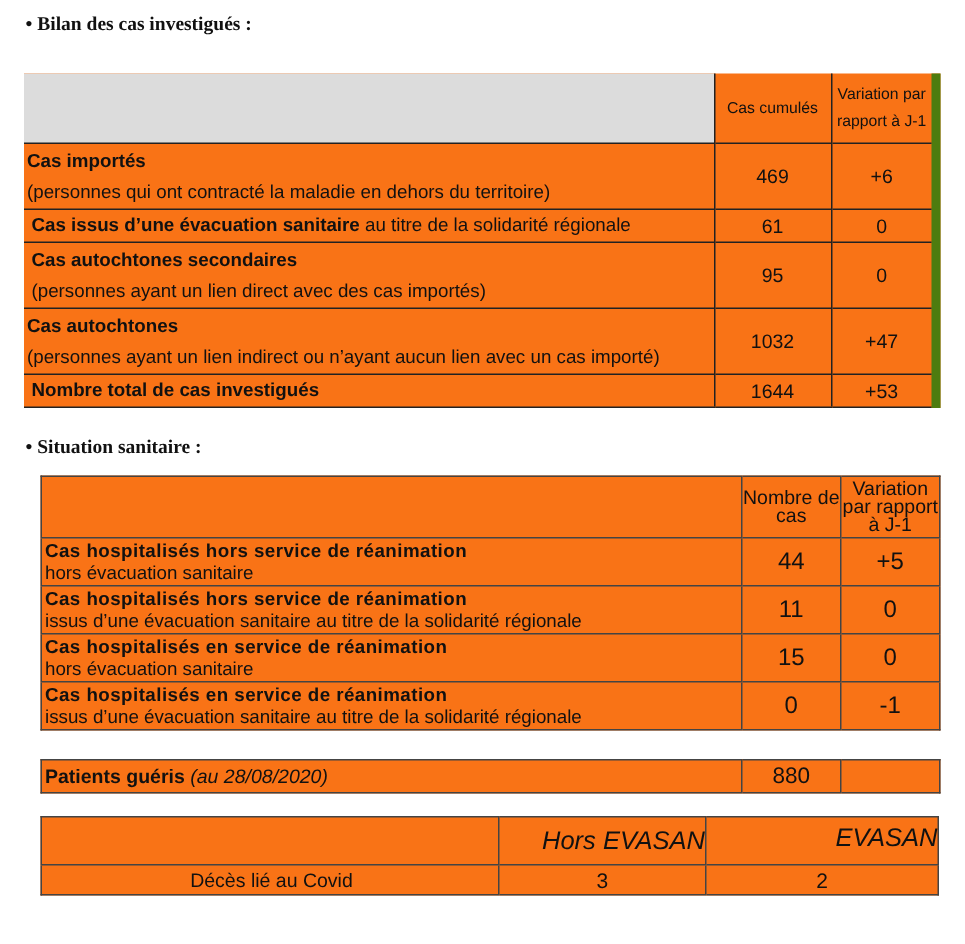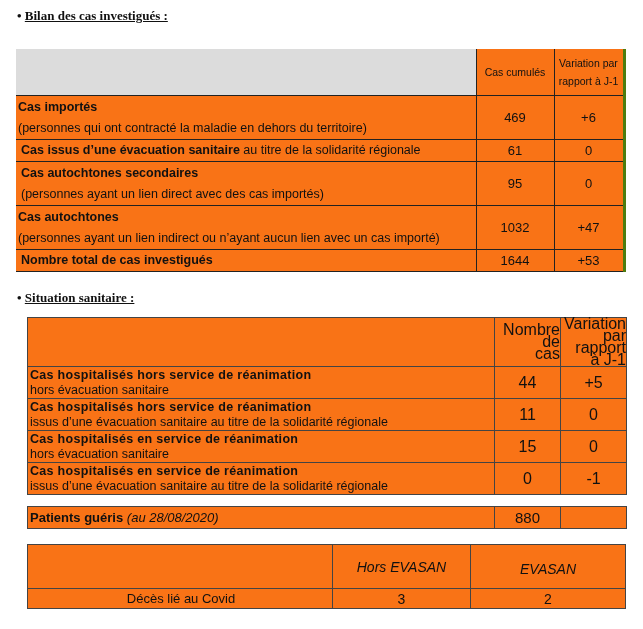--- a/index.html
+++ b/index.html
@@ -1,60 +1,60 @@
 <!DOCTYPE html>
 <html><head>
 <meta charset="utf-8">
 <style>
   html, body { margin: 0; padding: 0; background: #ffffff; }
   body { width: 643px; height: 629px; position: relative; overflow: hidden; font-family: "Liberation Sans", sans-serif; color: #111; }
   .section-title { position: absolute; font-family: "Liberation Serif", serif; font-weight: bold; font-size: 13px; }
-  .section-title .label { text-decoration: underline; }
+  .section-title .label { }
   table { position: absolute; border-collapse: collapse; background: #f97316; table-layout: fixed; }
   td { padding: 0; vertical-align: middle; }
   .num { text-align: center; }
 
   
   #t1 { left: 16px; top: 49px; width: 608px; font-size: 12.5px; }
   #t1 td { border-top: 1px solid #222; border-left: 1px solid #222; }
   #t1 tr td:first-child { border-left: none; }
   #t1 tr:first-child td { border-top: none; }
   #t1 tr:last-child td { border-bottom: 1px solid #222; margin-left: 11px; }
-  #t1 tr td:last-child { border-right: 3px solid #4d7c0f; }
+  #t1 tr td:last-child { border-right: 6px solid #4d7c0f; }
   #t1 .hdr td { height: 46px; font-size: 10.5px; line-height: 18px; }
   #t1 .hdr td.blank { background: #dcdcdc; }
   #t1 .lbl { padding-left: 2px; line-height: 21px; }
   #t1 .lbl b { font-weight: bold; }
   #t1 .row2 { height: 44px; }
   #t1 .row1 { height: 22px; padding-left: 28px; }
   #t1 .num { font-size: 13px; }
 
   
   #t2 { left: 27px; top: 317px; width: 599px; font-size: 12.5px; border: 1px solid #444; }
   #t2 td { border-top: 1px solid #444; border-left: 1px solid #444; }
   #t2 tr td:first-child { border-left: none; }
   #t2 tr:first-child td { border-top: none; }
-  #t2 .hdr td { height: 40px; font-size: 16px; line-height: 12px; text-align: right; }
+  #t2 .hdr td { height: 40px; font-size: 13px; line-height: 12px; text-align: center; }
   #t2 .lbl { padding-left: 2px; line-height: 15px; margin-top: 44px; }
   #t2 .lbl b { letter-spacing: 0.3px; }
   #t2 .row { height: 32px; }
   #t2 .num { font-size: 16px; }
 
   
   #t4 { left: 27px; top: 506px; width: 599px; font-size: 13px; border: 1px solid #444; }
   #t4 td { height: 21px; border-left: 1px solid #444; }
   #t4 td:first-child { border-left: none; padding-left: 2px; }
   #t4 .num { font-size: 15px; }
 
   
   #t3 { left: 27px; top: 544px; width: 598px; font-size: 13px; border: 1px solid #444; }
   #t3 td { border-top: 1px solid #444; border-left: 1px solid #444; }
   #t3 tr td:first-child { border-left: none; padding-left: 2px; }
   #t3 tr:first-child td { border-top: none; }
-  #t3 .hdr td { height: 27px; font-style: italic; font-size: 14px; }
+  #t3 .hdr td { height: 27px; font-style: italic; font-size: 17px; text-align: right; }
   #t3 .row td { height: 19px; text-align: center; }
   #t3 .num { font-size: 14px; }
 </style>
 </head>
 <body>
 
 <div class="section-title" style="left:17px; top:8px;">
   <span>•</span>
   <span class="label">Bilan des cas investigués :</span>
 </div>
@@ -157,21 +157,21 @@
 <table id="t3">
   <colgroup>
       <col style="width:305px">
       <col style="width:138px">
       <col style="width:155px">
     </colgroup>
   <tbody>
       <tr class="hdr">
     <td></td>
     <td class="num">Hors EVASAN</td>
-    <td class="num" style="vertical-align:top; padding-top:16px;">EVASAN</td>
+    <td class="num" style="vertical-align:top; padding-top:4px;">EVASAN</td>
   </tr>
   <tr class="row">
     <td>Décès lié au Covid</td>
     <td class="num">3</td>
     <td class="num">2</td>
   </tr>
 </tbody>
   </table>
 
 </body></html>

